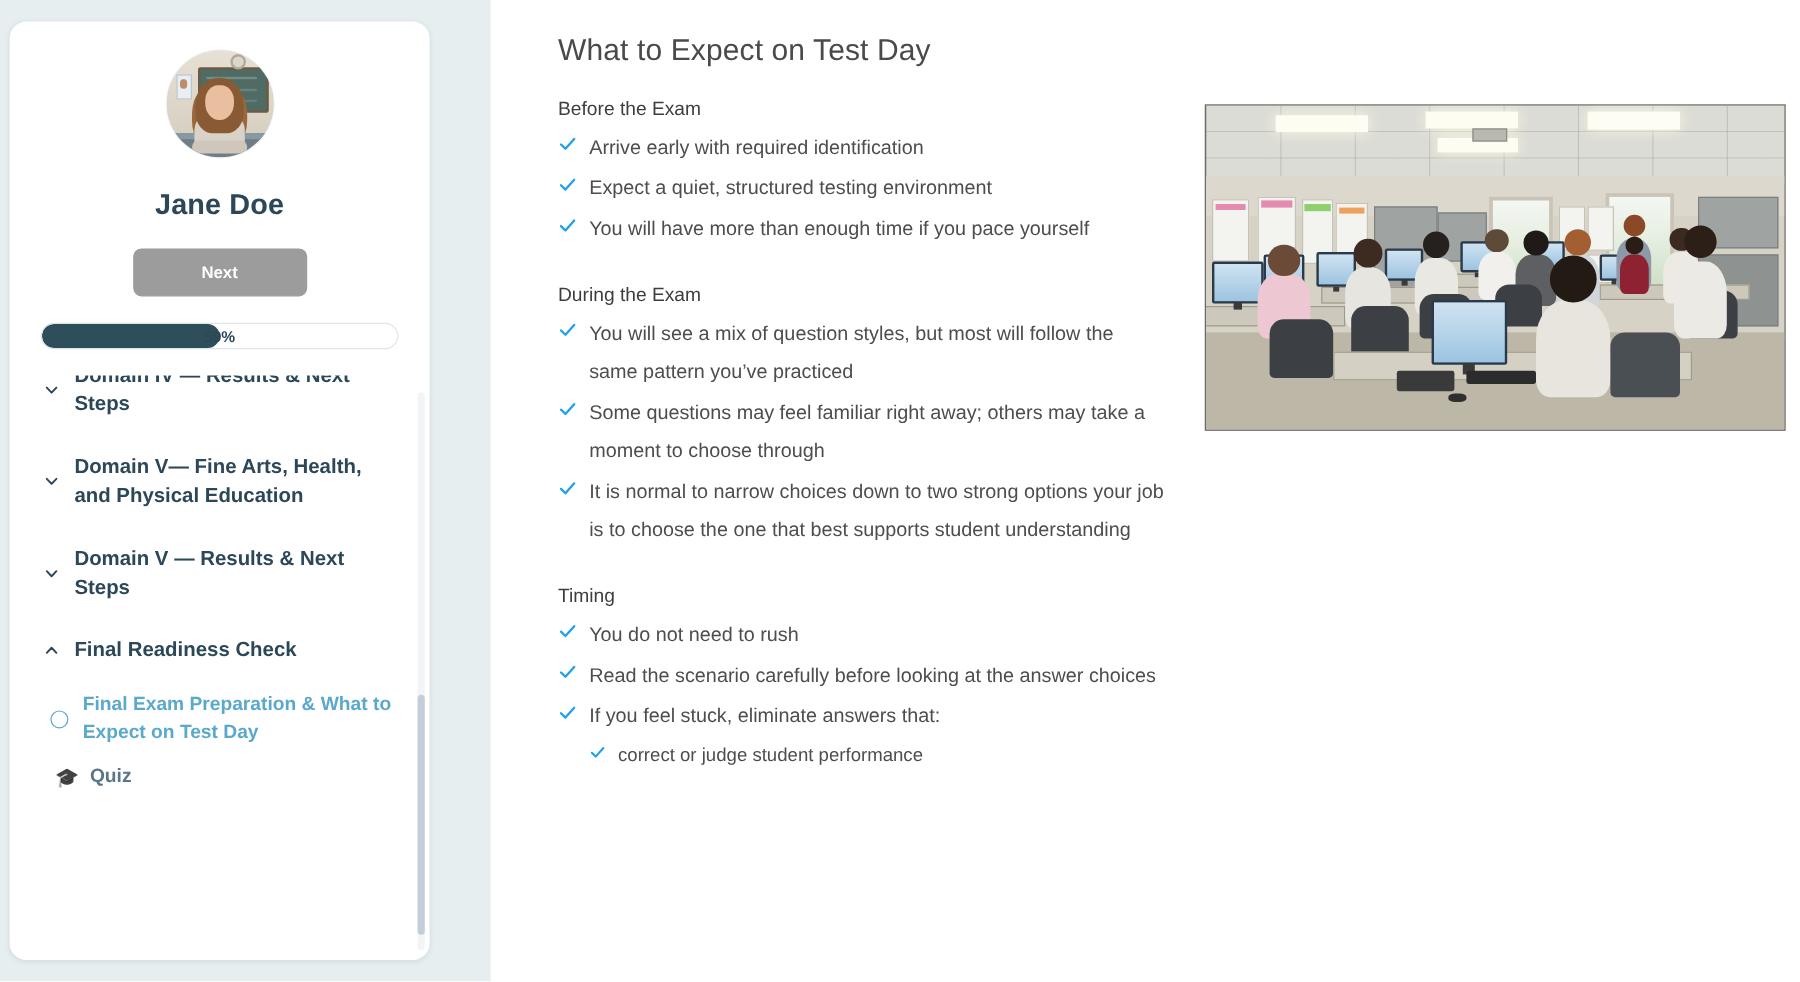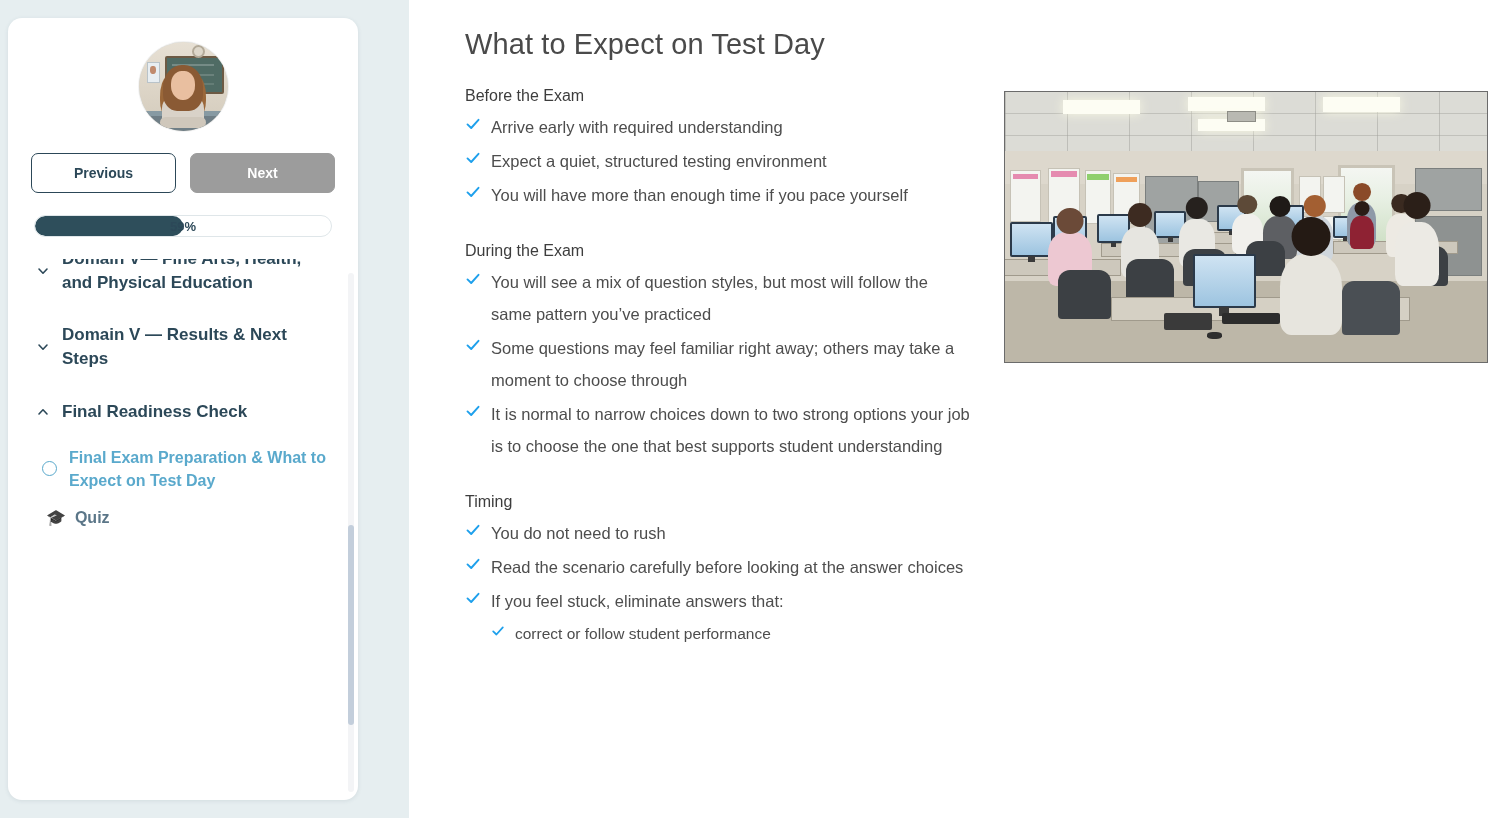--- a/index.html
+++ b/index.html
@@ -116,21 +116,21 @@
     position:absolute; left:0; width:6px; top: 252px; height: 200px;
     background:#c3cedb; border-radius:3px;
   }
 
   
   .main {
     flex: 1 1 auto; position:relative; background:#ffffff;
     padding: 28px 48px 0 56px; overflow:hidden;
   }
   .page-title {
-    font-size: 29px; font-weight: 400; color:#4a4a4a;
+    font-size: 25px; font-weight: 400; color:#4a4a4a;
     letter-spacing:.1px; margin-bottom: 10px;
   }
   .content-row { display:flex; gap: 34px; margin-top: 26px; }
   .content-col { width: 505px; flex: 0 0 505px; }
 
   .sec { margin-bottom: 30px; }
   .sec-head { font-size: 16px; font-weight: 400; color:#3d3d3d; margin-bottom: 6px; }
   .bullets { list-style:none; }
   .bullet { display:flex; gap: 10px; align-items:flex-start; margin-bottom: 2px; }
   .check { flex:0 0 16px; width:16px; height:16px; margin-top: 5px; }
@@ -250,36 +250,44 @@
           <div class="av-desk"></div>
           <div class="av-hair2"></div>
             <div class="av-hair3"></div>
           <div class="av-body"></div>
           <div class="av-hair"></div>
           <div class="av-face"></div>
           <div class="av-arms"></div>
         </div>
       </div>
 
+      <div class="user-name">Jane Doe</div>
 
       <div class="nav-btns">
-        <div class="btn btn-prev">Previous</div>
         <div class="btn btn-next">Next</div>
       </div>
 
       <div class="progress-wrap">
         <div class="progress-bar">
           <div class="progress-fill" style="width: 50%;"></div>
           <div class="progress-label">59%</div>
         </div>
       </div>
 
       <div class="nav-scroll">
         <div class="nav-inner">
 
+          <div class="nav-group">
+            <span class="chev">
+              <svg width="14" height="14" viewBox="0 0 14 14">
+                  <path d="M3 5 L7 9.2 L11 5" fill="none" stroke="#2c4858" stroke-width="1.6" stroke-linecap="round" stroke-linejoin="round"></path>
+                </svg>
+            </span>
+            <span class="nav-group-title">Domain IV — Results &amp; Next Steps</span>
+          </div>
 
           <div class="nav-group">
             <span class="chev">
               <svg width="14" height="14" viewBox="0 0 14 14">
                   <path d="M3 5 L7 9.2 L11 5" fill="none" stroke="#2c4858" stroke-width="1.6" stroke-linecap="round" stroke-linejoin="round"></path>
                 </svg>
             </span>
             <span class="nav-group-title">Domain V— Fine Arts, Health, and Physical Education</span>
           </div>
 
@@ -330,21 +338,21 @@
 
         <div class="sec">
           <div class="sec-head">Before the Exam</div>
           <ul class="bullets">
             <li class="bullet">
               <span class="check">
                   <svg width="16" height="16" viewBox="0 0 16 16">
                     <path d="M2.5 8.4 L6.2 12 L13.5 3.8" fill="none" stroke="#1ea0ec" stroke-width="1.9" stroke-linecap="round" stroke-linejoin="round"></path>
                   </svg>
                 </span>
-              <span class="bullet-text">Arrive early with required understanding</span>
+              <span class="bullet-text">Arrive early with required identification</span>
             </li>
             <li class="bullet">
               <span class="check">
                   <svg width="16" height="16" viewBox="0 0 16 16">
                     <path d="M2.5 8.4 L6.2 12 L13.5 3.8" fill="none" stroke="#1ea0ec" stroke-width="1.9" stroke-linecap="round" stroke-linejoin="round"></path>
                   </svg>
                 </span>
               <span class="bullet-text">Expect a quiet, structured testing environment</span>
             </li>
             <li class="bullet">
@@ -416,21 +424,21 @@
               <span class="bullet-text">If you feel stuck, eliminate answers that:</span>
             </li>
           </ul>
           <ul class="sub-bullets">
             <li class="bullet">
               <span class="check">
                   <svg width="14" height="14" viewBox="0 0 16 16">
                     <path d="M2.5 8.4 L6.2 12 L13.5 3.8" fill="none" stroke="#1ea0ec" stroke-width="2" stroke-linecap="round" stroke-linejoin="round"></path>
                   </svg>
                 </span>
-              <span class="bullet-text">correct or follow student performance</span>
+              <span class="bullet-text">correct or judge student performance</span>
             </li>
           </ul>
         </div>
 
       </div>
 
       <div class="photo-col">
         <div class="photo">
           <div class="ph-ceiling"></div>
             <div class="ph-ceilgrid"></div>

